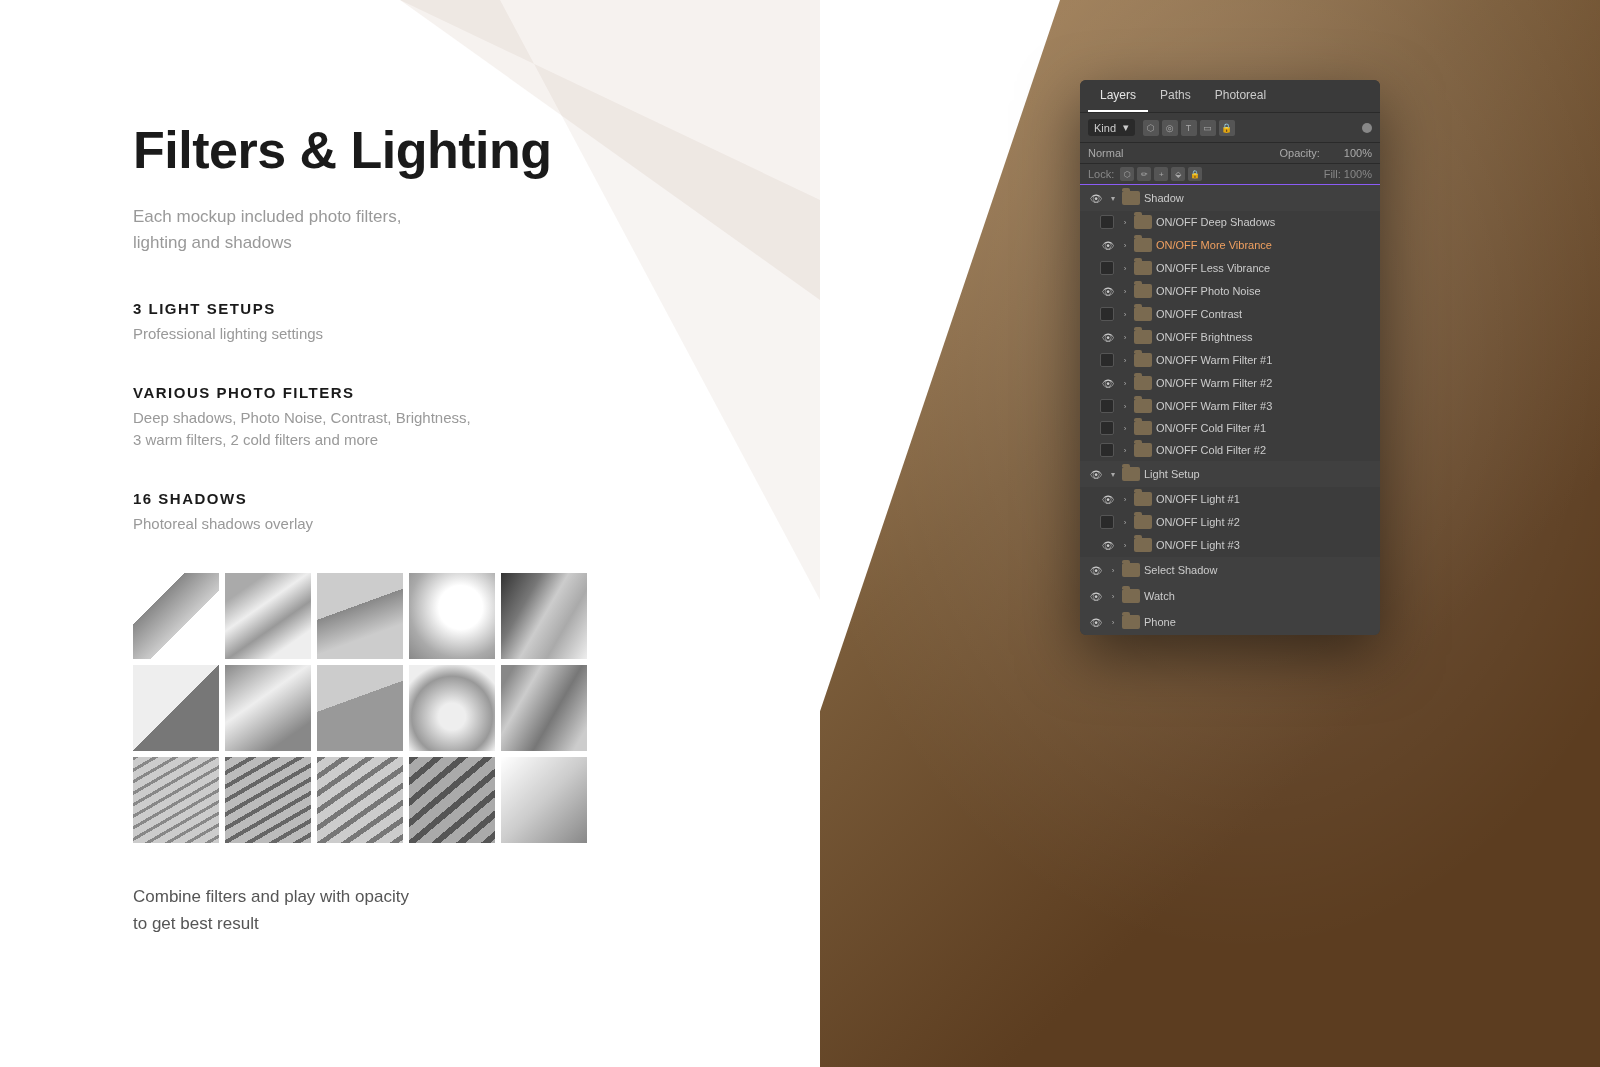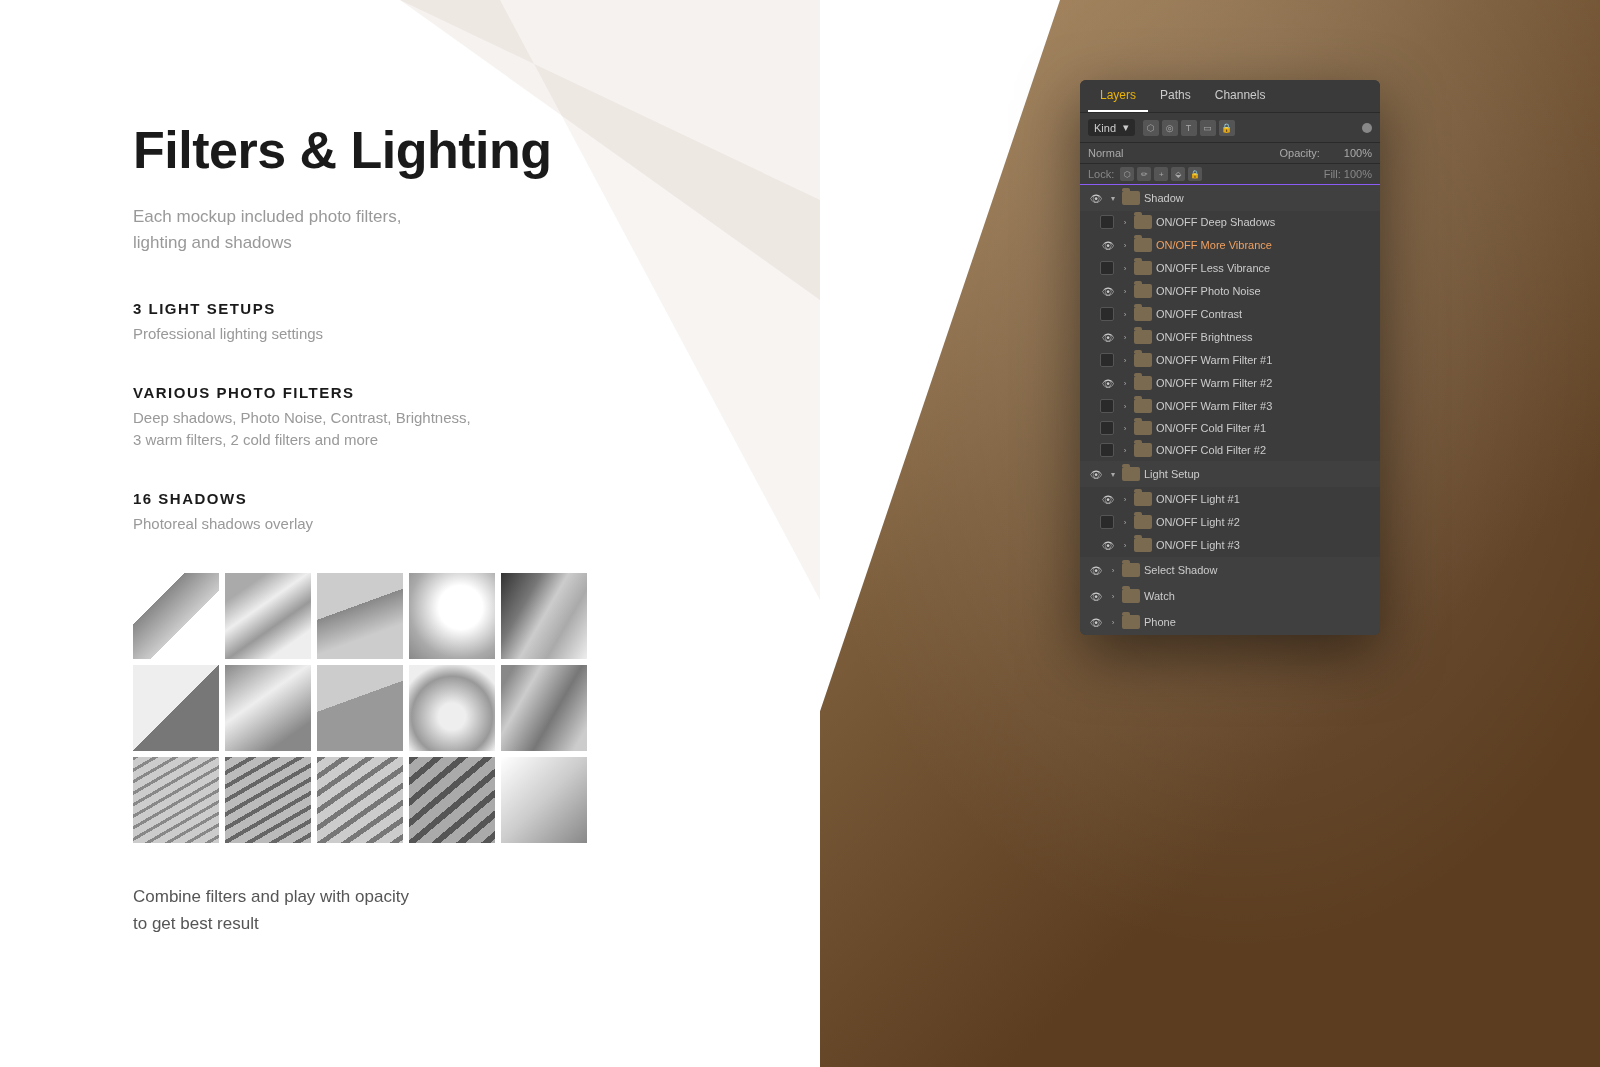--- a/index.html
+++ b/index.html
@@ -158,21 +158,21 @@
 
     .ps-tab {
       padding: 8px 12px;
       font-size: 12px;
       color: #cccccc;
       cursor: pointer;
       border-bottom: 2px solid transparent;
     }
 
     .ps-tab.active {
-      color: #eab308;
+      color: #e5e5e5;
       border-bottom-color: #ffffff;
     }
 
     .ps-toolbar {
       padding: 6px 8px;
       display: flex;
       align-items: center;
       gap: 4px;
       border-bottom: 1px solid #2a2a2a;
     }
@@ -416,21 +416,21 @@
     <span>Combine filters and play with opacity</span><br>
     <span>to get best result</span>
   </p>
 </div>
 
 <div class="ps-panel">
 
   <div class="ps-tabs">
     <div class="ps-tab active">Layers</div>
     <div class="ps-tab">Paths</div>
-    <div class="ps-tab">Channels</div>
+    <div class="ps-tab">Photoreal</div>
   </div>
 
   <div class="ps-toolbar">
     <div class="ps-kind-select">
       <span>Kind</span>
       <span>▾</span>
     </div>
     <div class="ps-icon-group">
       <div class="ps-icon">⬡</div>
       <div class="ps-icon">◎</div>

